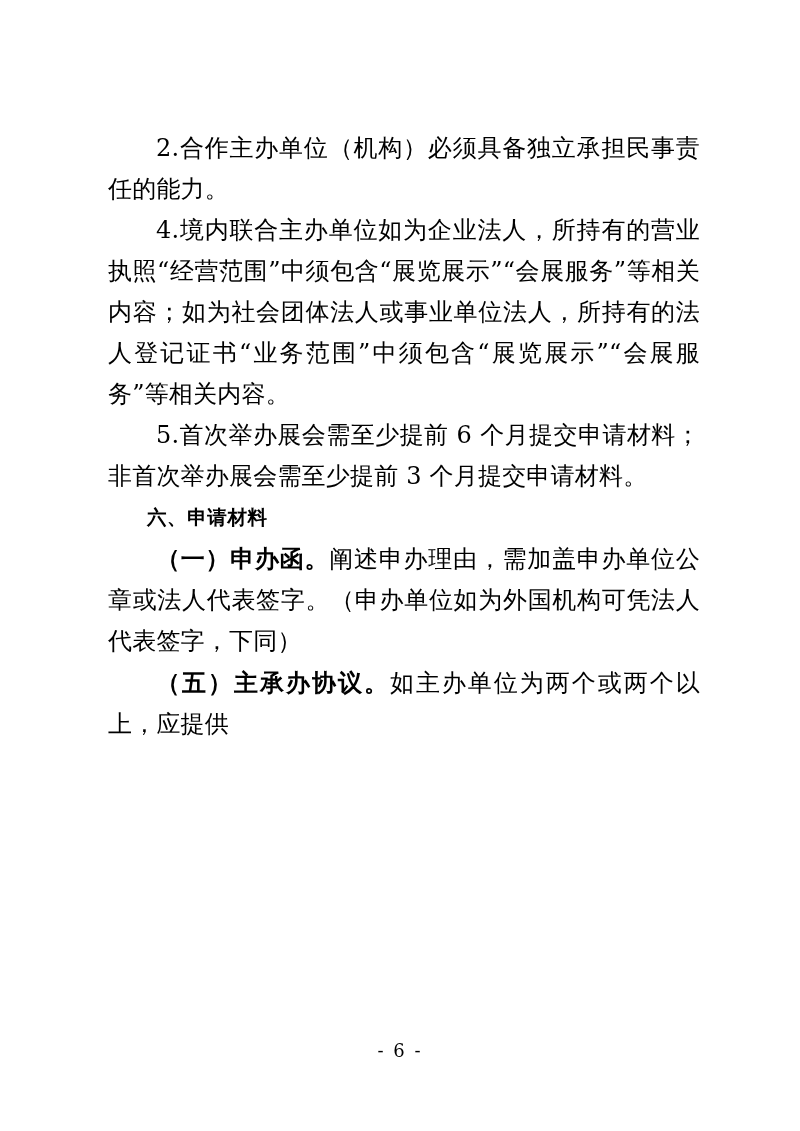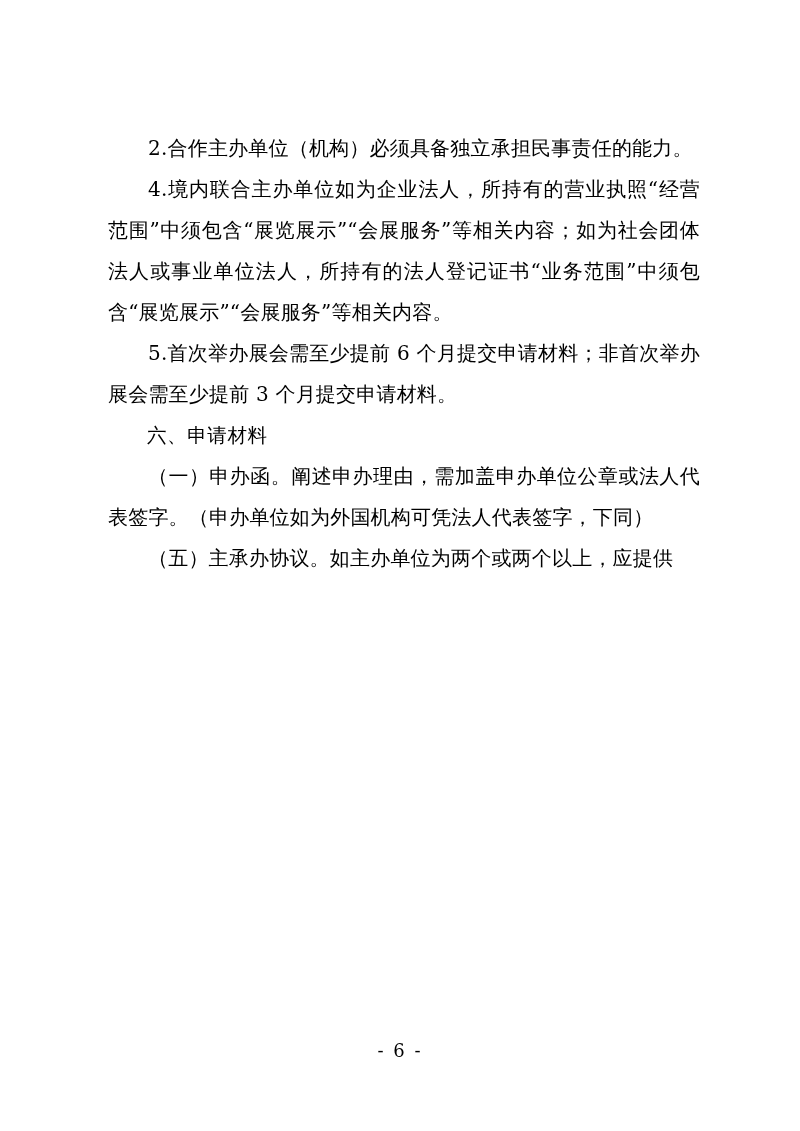--- a/index.html
+++ b/index.html
@@ -17,40 +17,40 @@
     color: #000000;
     overflow: hidden;
   }
   .content {
     position: absolute;
     left: 108px;
     top: 128px;
     width: 592px;
   }
   .para {
-    font-size: 20px;
+    font-size: 24px;
     line-height: 41px;
     text-align: justify;
     text-justify: inter-ideograph;
     margin: 0;
     letter-spacing: 0.2px;
   }
   .indent {
     text-indent: 2em;
   }
   .heading {
     font-size: 19.5px;
     line-height: 41px;
-    font-weight: normal;
+    font-weight: bold;
     text-indent: 2em;
     margin: 0;
     letter-spacing: 0.6px;
   }
   .bold {
-    font-weight: normal;
+    font-weight: bold;
   }
   .footer {
     position: absolute;
     left: 0;
     right: 0;
     top: 1040px;
     text-align: center;
     font-size: 18px;
     font-family: "DejaVu Serif", "Liberation Serif", serif;
     letter-spacing: 2px;

